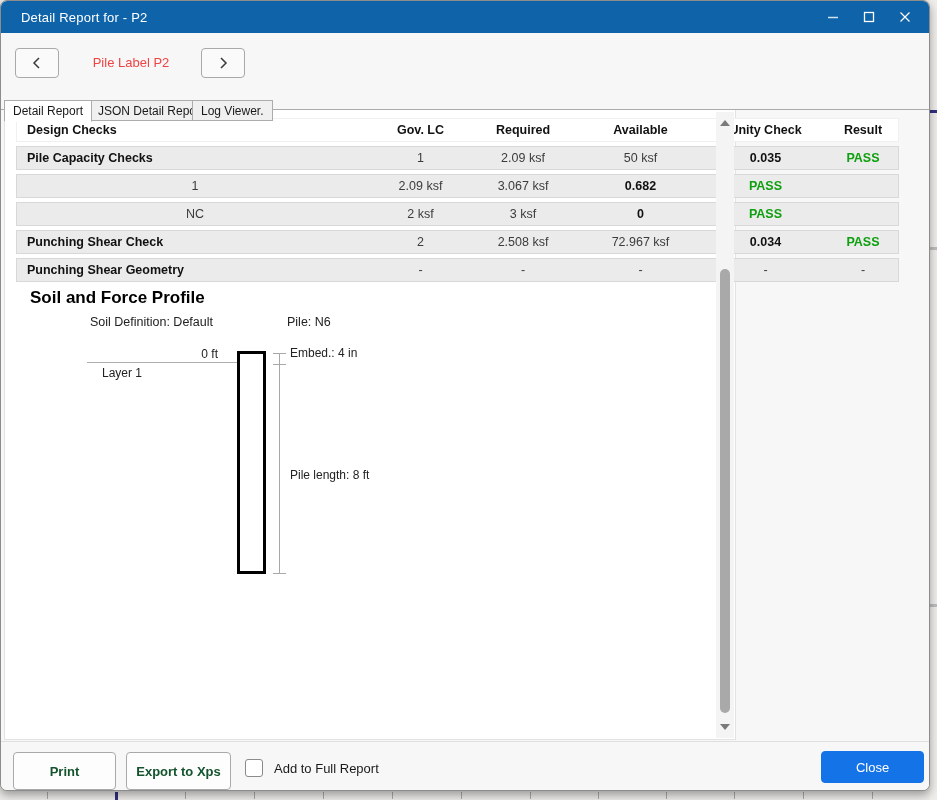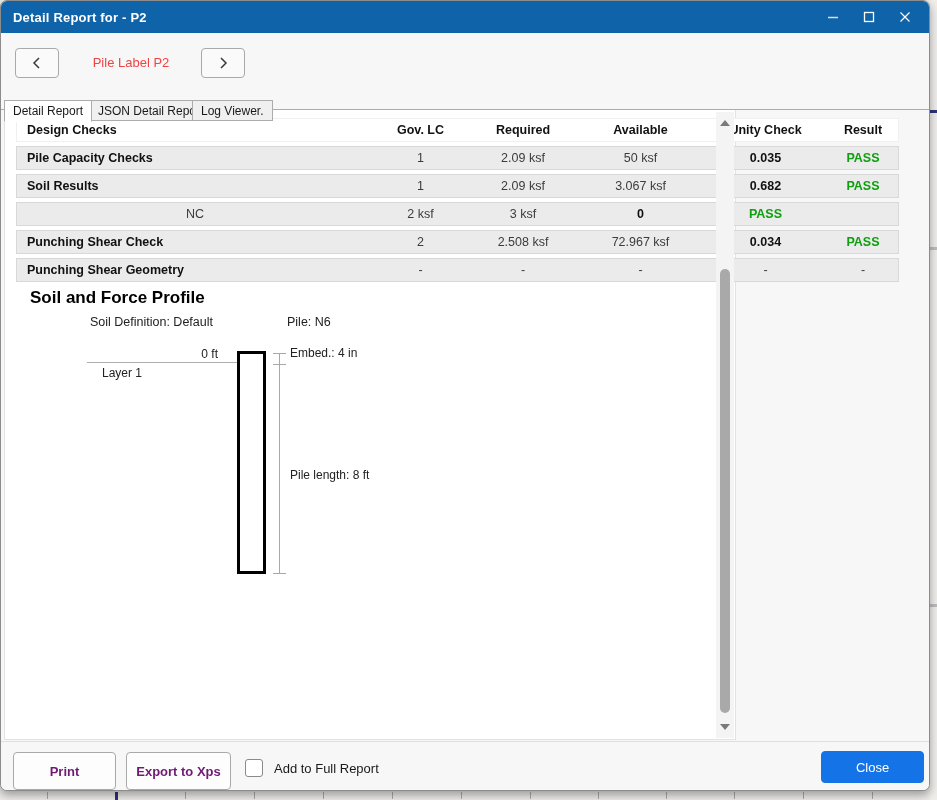--- a/index.html
+++ b/index.html
@@ -13,21 +13,21 @@
   .right-strip { position:absolute; left:930px; top:0; width:7px; height:800px; background:#F0EEEB; }
   .right-strip .dash { position:absolute; left:0; width:7px; height:3px; background:#BDBDBD; }
   .right-strip .dash.navy { background:#31317F; }
 
   
   .dialog { position:absolute; left:0; top:0; width:930px; height:791px; background:#F7F7F7;
             border:1px solid #8C8C8C; border-radius:7px; overflow:hidden;
             box-shadow:0 4px 10px rgba(0,0,0,0.35); }
 
   .titlebar { position:absolute; left:0; top:0; width:100%; height:32px; display:flex; align-items:center; }
-  .titlebar .title { color:#FFFFFF; font-size:13px; font-weight:bold; padding-left:12px; letter-spacing:.2px; }
+  .titlebar .title { color:#FFFFFF; font-size:13px; font-weight:normal; padding-left:20px; letter-spacing:.2px; }
   .win-controls { position:absolute; right:6px; top:0; height:32px; display:flex; }
   .win-btn { width:36px; height:32px; display:flex; align-items:center; justify-content:center; cursor:default; }
 
   
   .nav-btn { position:absolute; width:44px; height:30px; top:47px; background:#FAFAFA;
              border:1px solid #A9A9A9; border-radius:4px; display:flex; align-items:center; justify-content:center; }
   .nav-btn.back { left:14px; }
   .nav-btn.fwd { left:200px; }
   .pile-label { position:absolute; left:62px; top:47px; width:136px; height:30px; line-height:30px;
                 text-align:center; font-size:13px; color:#ef4444; }
@@ -85,21 +85,21 @@
   
   .scrollbar { position:absolute; right:1px; top:2px; width:18px; height:626px; background:#F4F4F4; }
   .sb-arrow { position:absolute; left:4px; width:0; height:0; border-left:5px solid transparent; border-right:5px solid transparent; }
   .sb-arrow.up { top:8px; border-bottom:6px solid #7A7A7A; }
   .sb-arrow.down { bottom:8px; border-top:6px solid #7A7A7A; }
   .sb-thumb { position:absolute; left:4px; top:157px; width:10px; height:444px; background:#A9A9A9; border-radius:5px; }
 
   
   .footer { position:absolute; left:0; top:740px; width:930px; height:50px; background:#F7F7F7; border-top:1px solid #DFDFDF; }
   .btn { position:absolute; top:10px; height:38px; background:#FDFDFD; border:1px solid #A9A9A9; border-radius:4px;
-         font-size:13px; font-weight:bold; color:#701a75; display:flex; align-items:center; justify-content:center; }
+         font-size:13px; font-weight:bold; color:#14532d; display:flex; align-items:center; justify-content:center; }
   .btn.print { left:12px; width:103px; }
   .btn.export { left:125px; width:105px; }
   .checkbox { position:absolute; left:244px; top:17px; width:18px; height:18px; background:#FFFFFF; border:1px solid #8A8A8A; border-radius:3px; }
   .cb-label { position:absolute; left:273px; top:19px; font-size:13px; color:#1A1A1A; }
   .btn.close { left:820px; top:9px; width:103px; height:32px; background:#1473E6; border:1px solid #1473E6; color:#FFFFFF; font-weight:normal; }
 </style>
 </head>
 <body>
 
 <div class="bottom-strip">
@@ -178,21 +178,20 @@
       </div>
       <div class="trow body">
         <div class="c0">Pile Capacity Checks</div>
         <div class="cc">1</div>
         <div class="cc">2.09 ksf</div>
         <div class="cc">50 ksf</div>
         <div class="cc bold-cell">0.035</div>
         <div class="cc pass-cell">PASS</div>
       </div>
       <div class="trow body">
-        <div class="c0">Soil Results</div>
         <div class="cc">1</div>
         <div class="cc">2.09 ksf</div>
         <div class="cc">3.067 ksf</div>
         <div class="cc bold-cell">0.682</div>
         <div class="cc pass-cell">PASS</div>
       </div>
       <div class="trow body">
         <div class="cc">NC</div>
         <div class="cc">2 ksf</div>
         <div class="cc">3 ksf</div>

